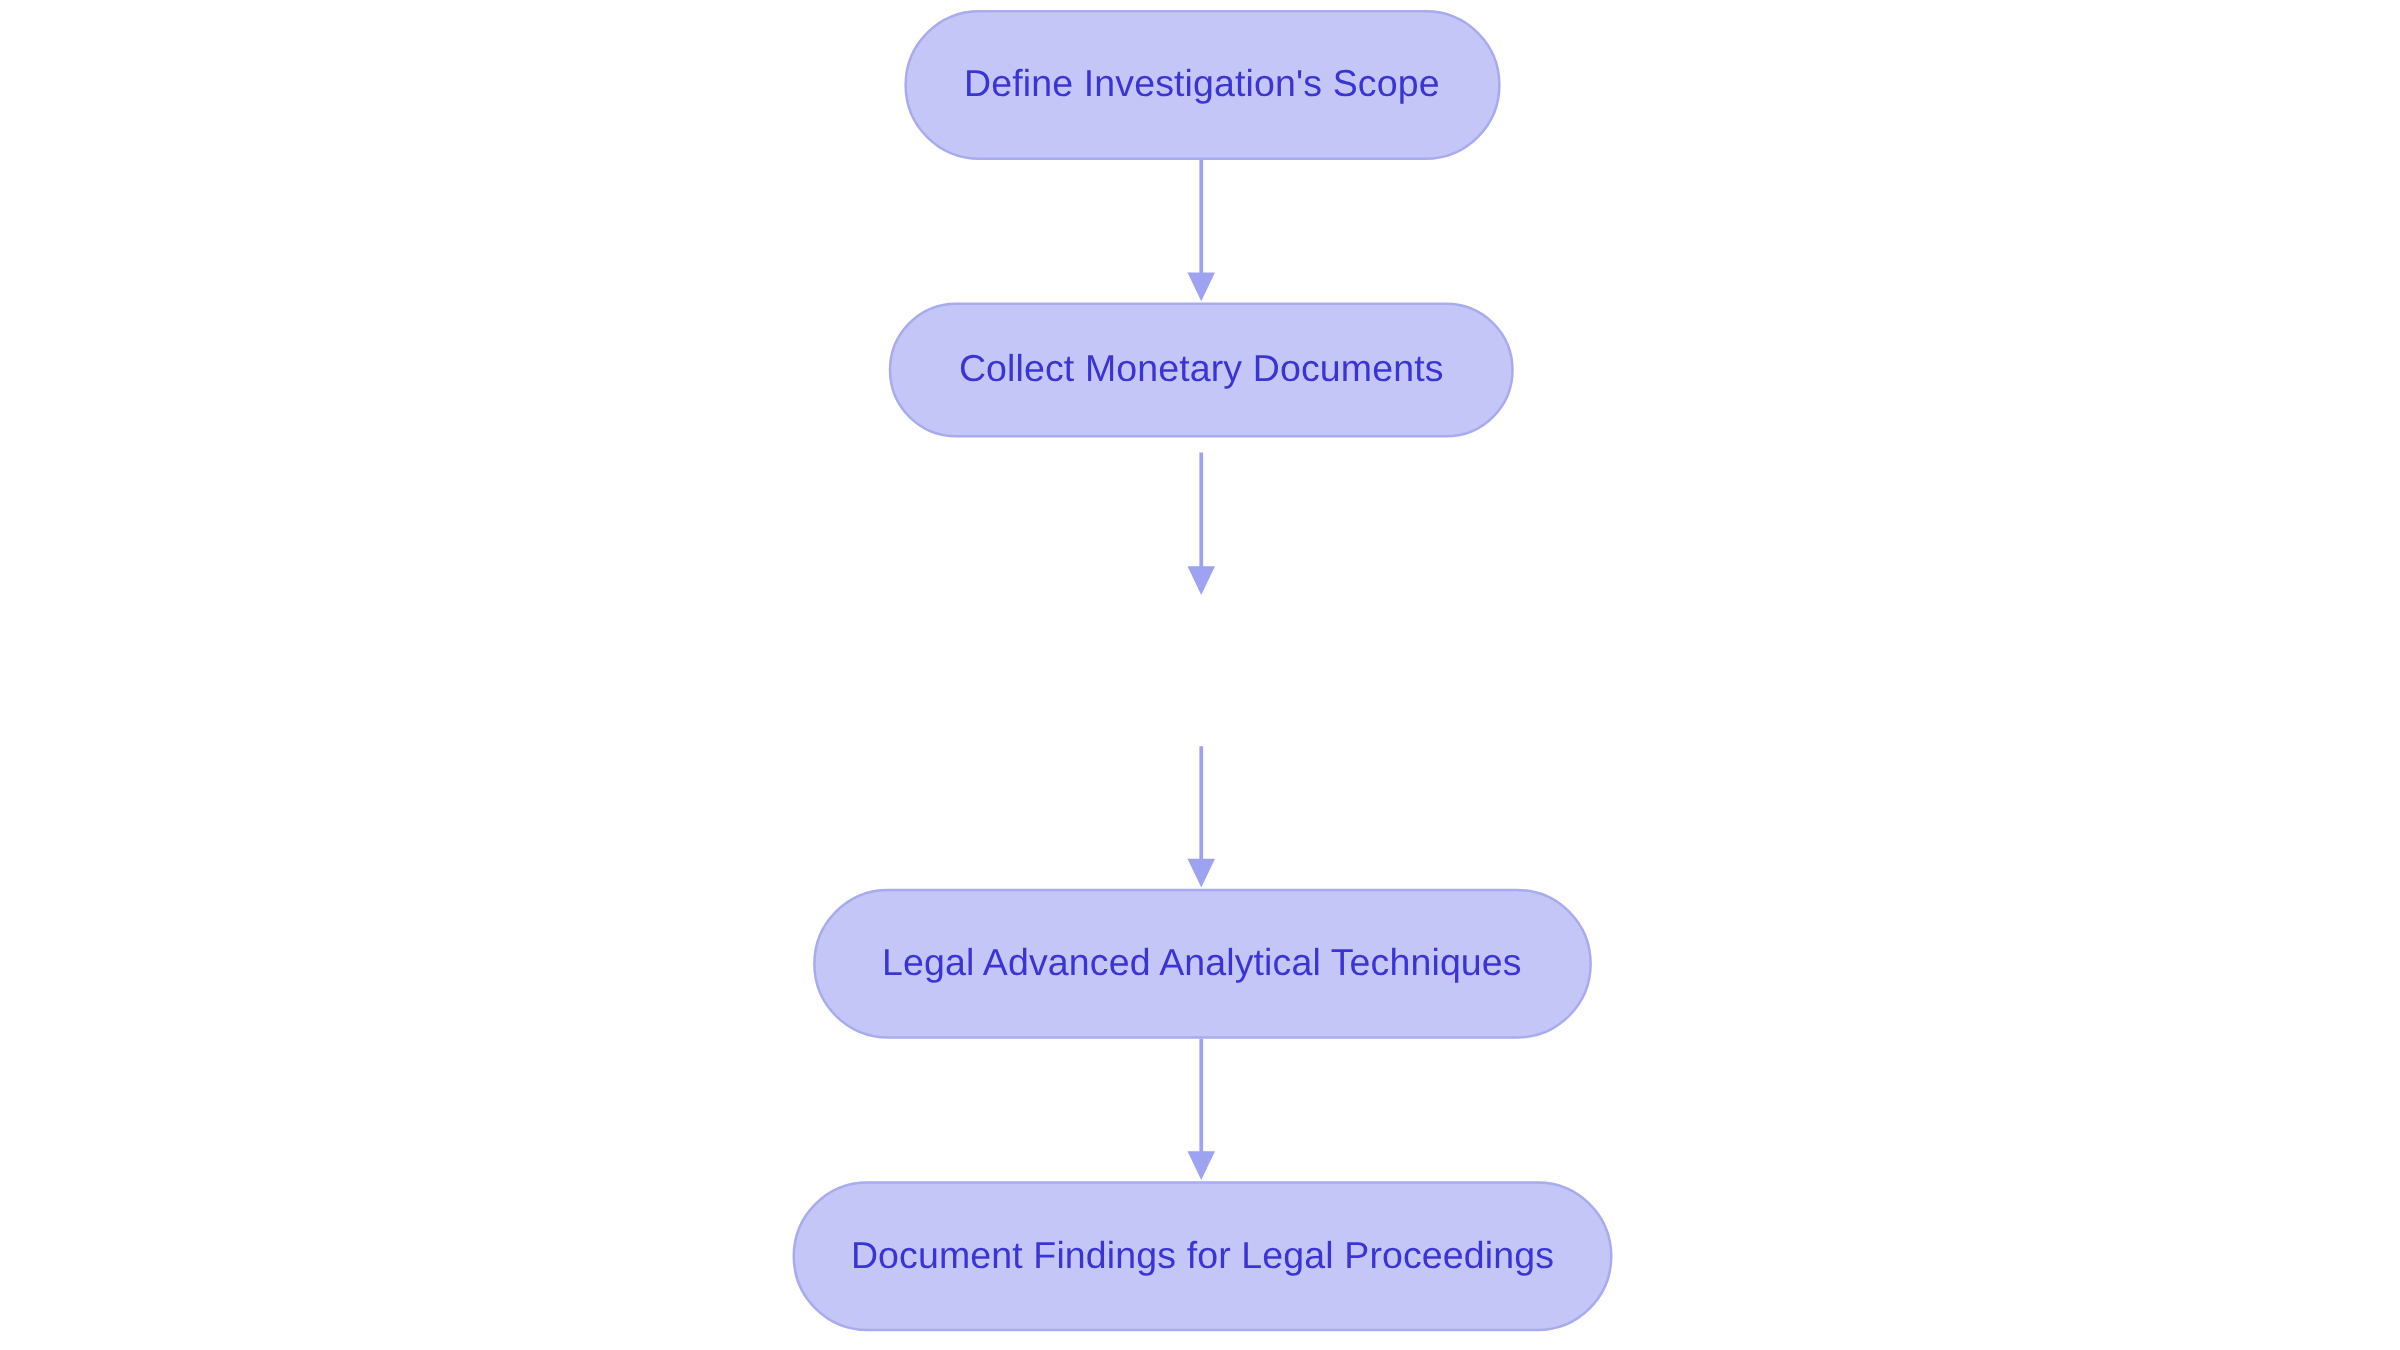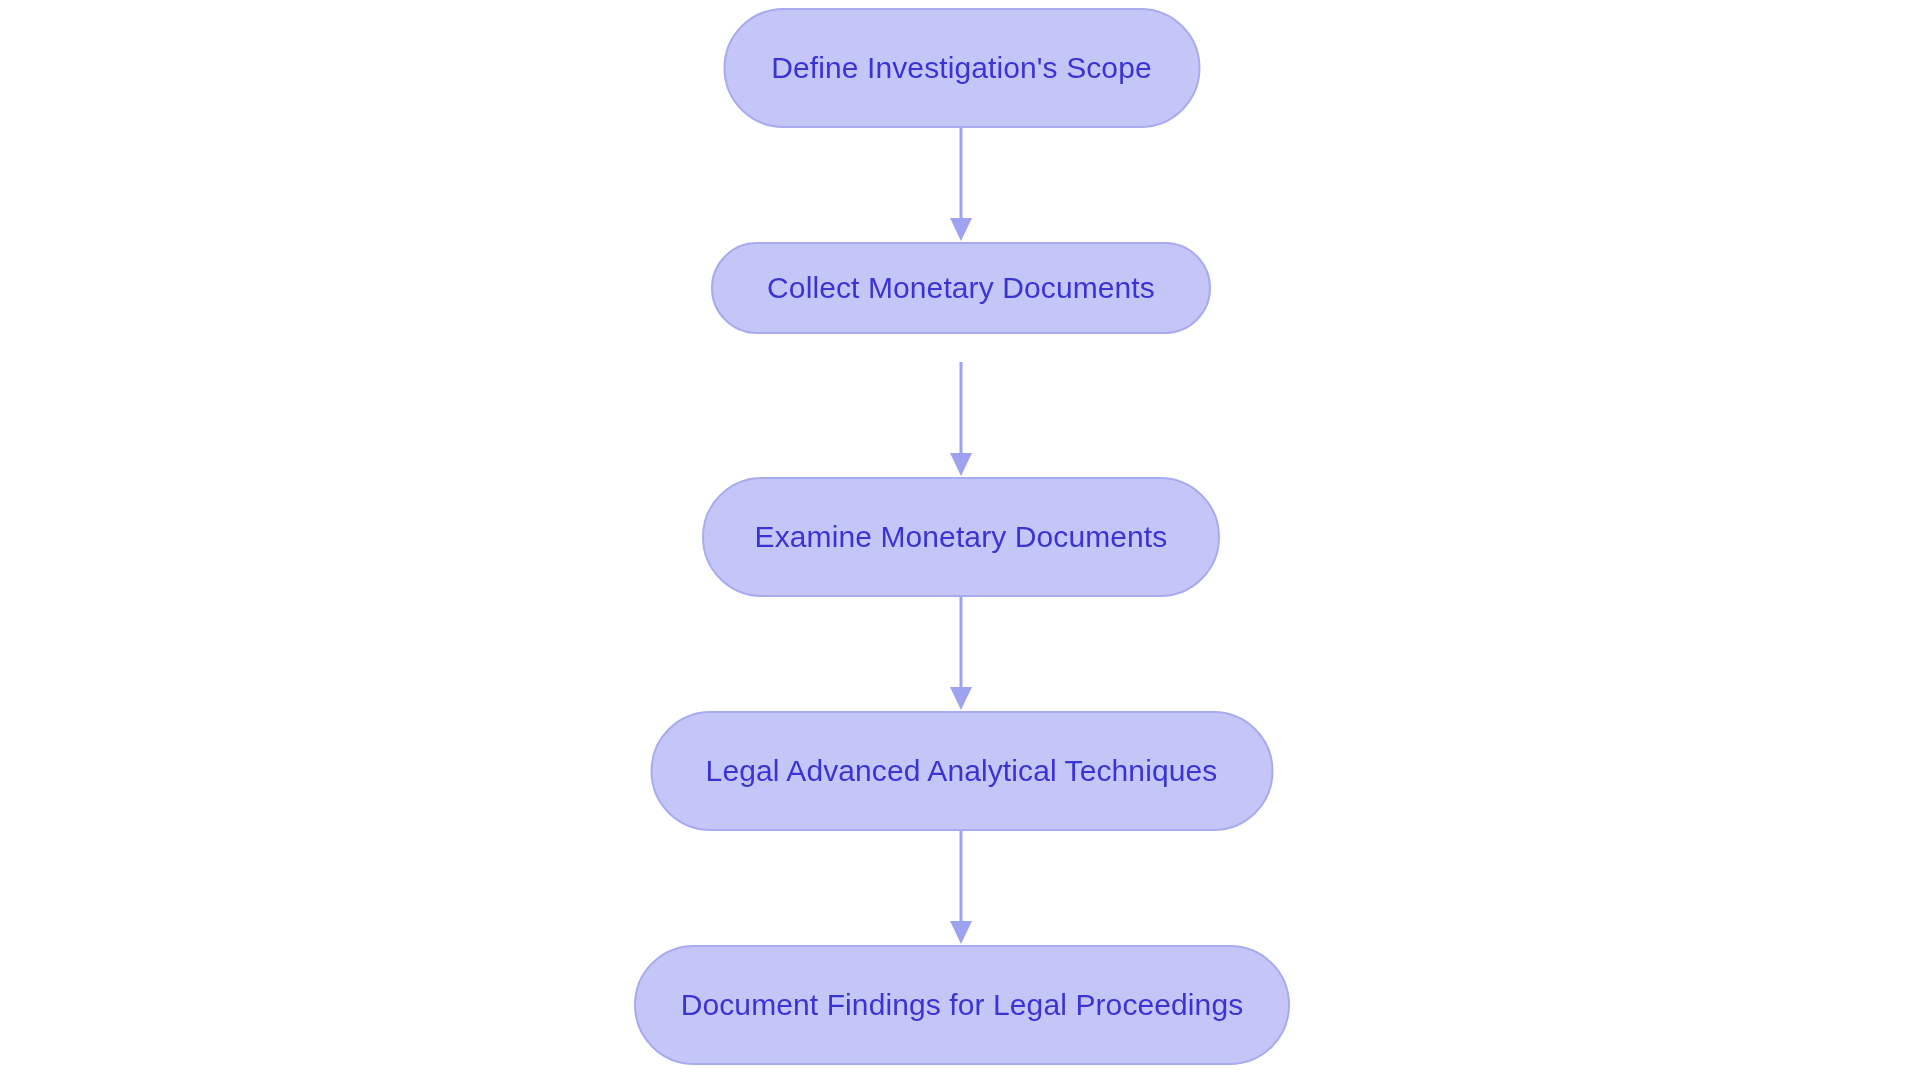--- a/index.html
+++ b/index.html
@@ -88,27 +88,24 @@
     <svg width="40" height="114" viewBox="0 0 40 114" xmlns="http://www.w3.org/2000/svg">
       <line x1="20" y1="0" x2="20" y2="92" stroke="#9da3f0" stroke-width="3"></line>
       <polygon points="9,90 31,90 20,113" fill="#9da3f0"></polygon>
     </svg>
   </div>
 
   <div class="flow-node" style="left: 961.5px; top: 8px; width: 477px; height: 120px; border-radius: 60px;">
     <span class="flow-node-label">Define Investigation's Scope</span>
   </div>
 
-  <div class="flow-node" style="left: 961px; top: 242px; width: 500px; height: 92px; border-radius: 60px;">
+  <div class="flow-node" style="left: 961px; top: 242px; width: 500px; height: 108px; border-radius: 60px;">
     <span class="flow-node-label">Collect Monetary Documents</span>
   </div>
 
-  <div class="flow-node" style="left: 961px; top: 477px; width: 518px; height: 120px; border-radius: 60px;">
-    <span class="flow-node-label">Examine Monetary Documents</span>
-  </div>
 
   <div class="flow-node" style="left: 961.5px; top: 711px; width: 623px; height: 120px; border-radius: 60px;">
     <span class="flow-node-label">Legal Advanced Analytical Techniques</span>
   </div>
 
   <div class="flow-node" style="left: 962px; top: 945px; width: 656px; height: 120px; border-radius: 60px;">
     <span class="flow-node-label">Document Findings for Legal Proceedings</span>
   </div>
 
 </div>

